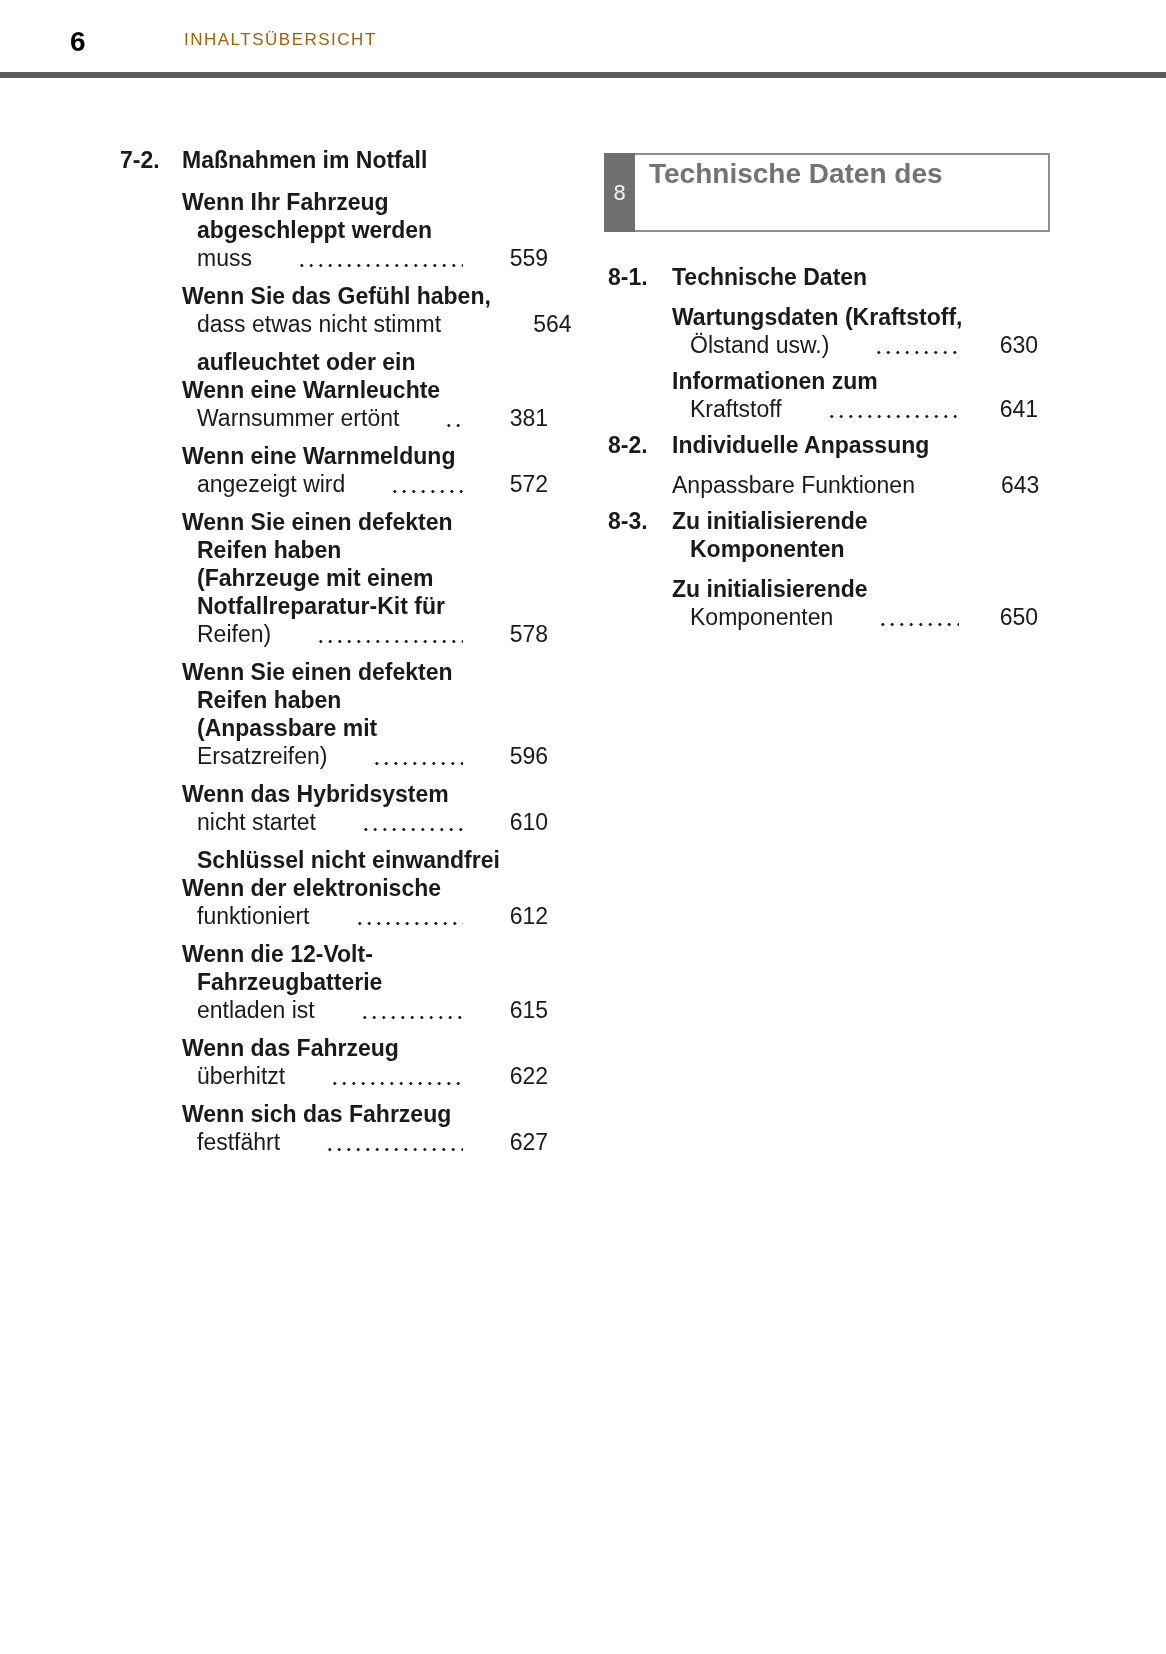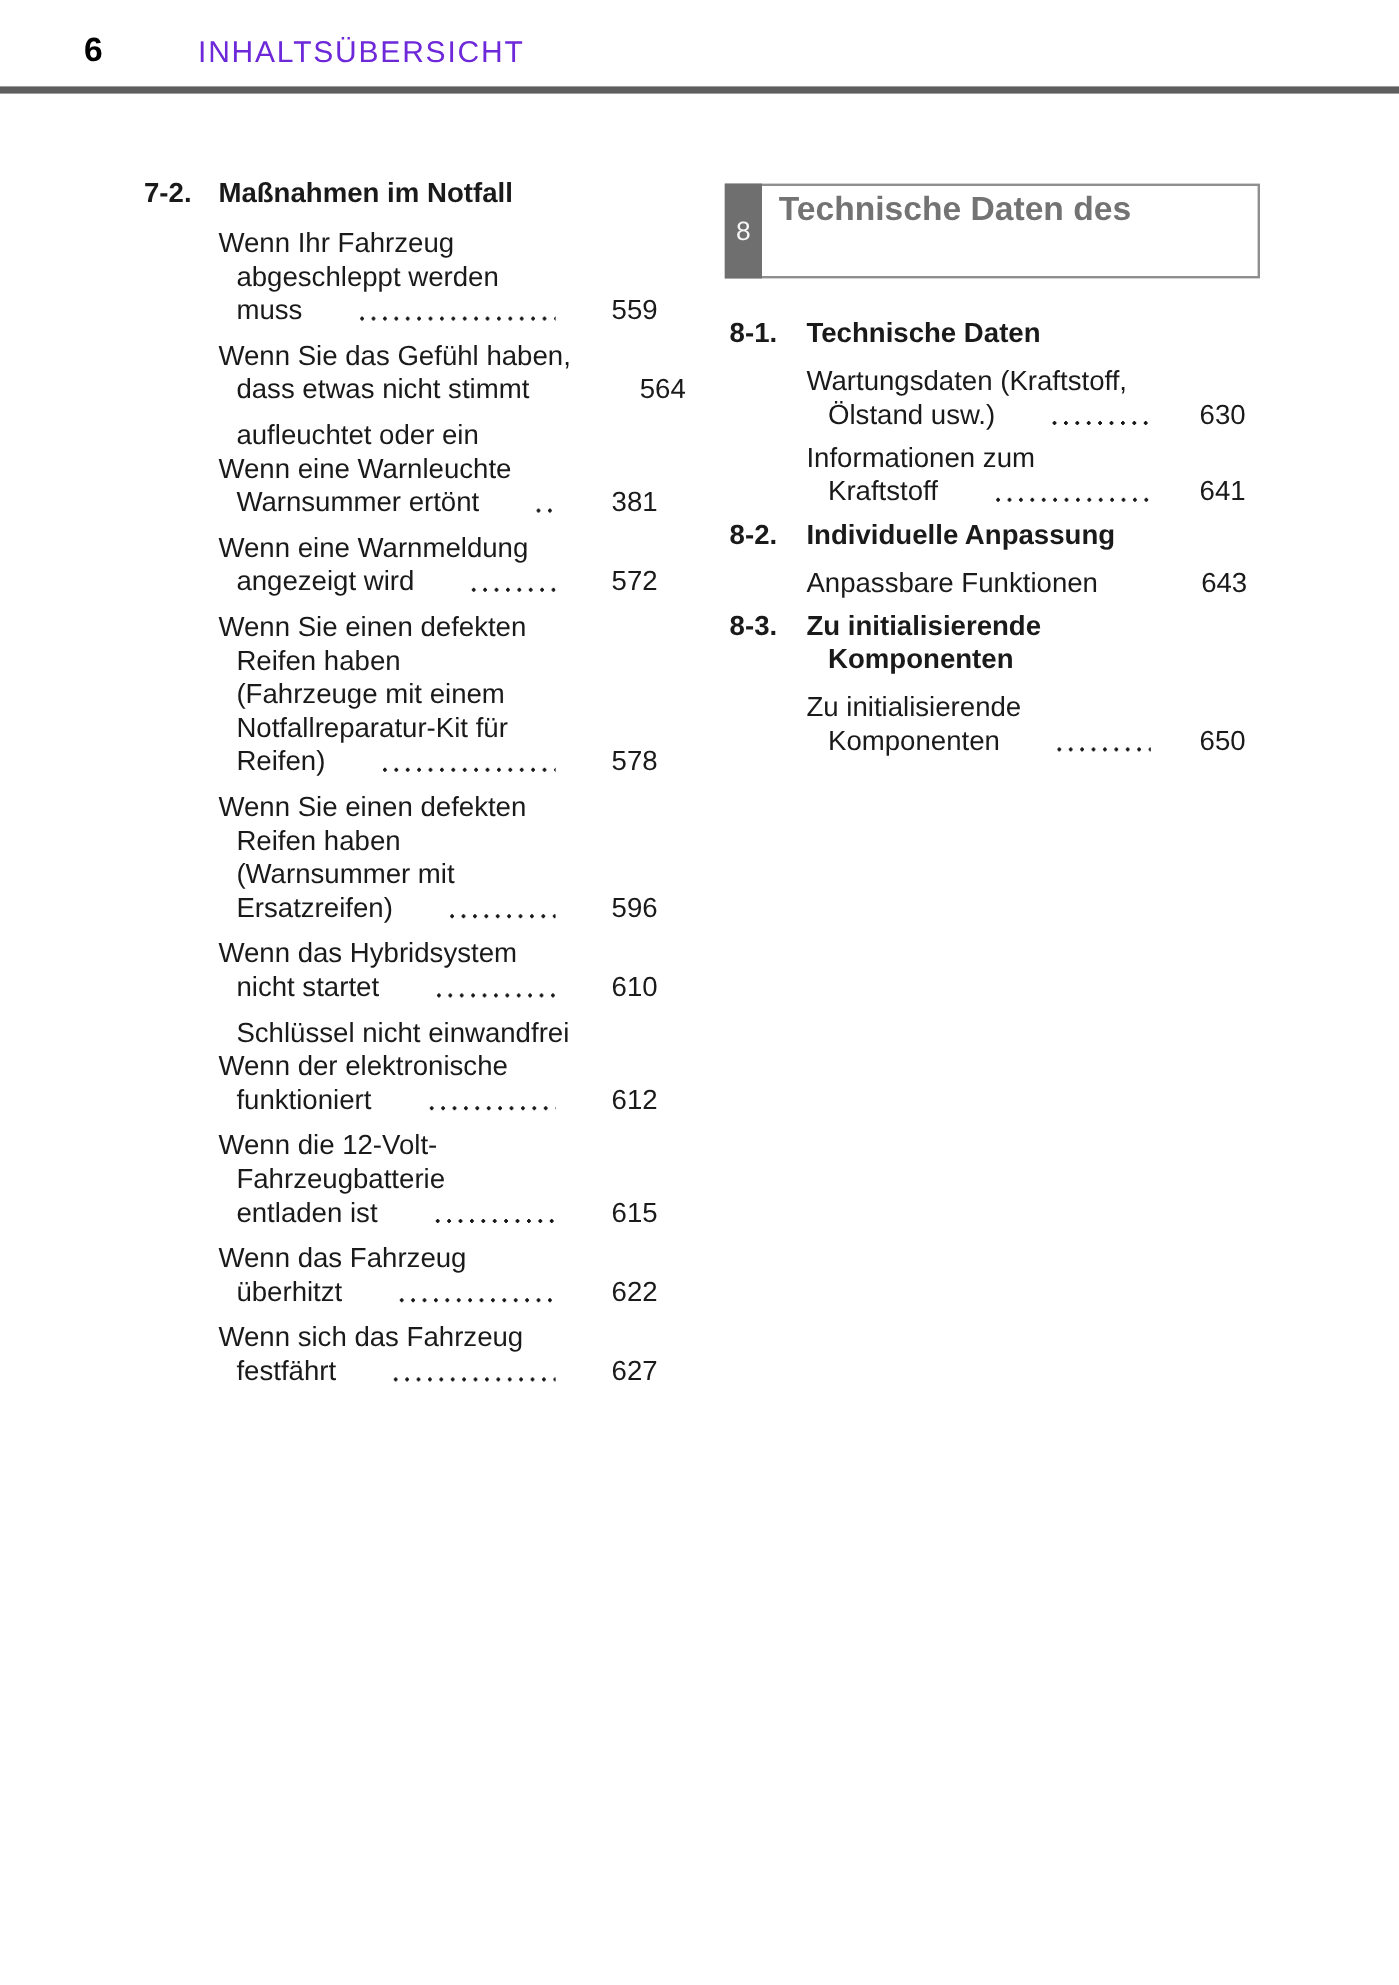--- a/index.html
+++ b/index.html
@@ -5,41 +5,41 @@
   * { margin:0; padding:0; box-sizing:border-box; }
   html,body { background:#ffffff; }
   body {
     width:1166px; height:1654px; position:relative; overflow:hidden;
     font-family:"Liberation Sans", sans-serif; color:#1a1a1a;
   }
   .page { position:absolute; inset:0; background:#ffffff; }
 
   
   .hdr-pagenum { position:absolute; left:70px; top:26px; font-size:28px; font-weight:bold; color:#000000; }
-  .hdr-title   { position:absolute; left:165px; top:30px; font-size:25px; color:#6d28d9; letter-spacing:1.5px; }
+  .hdr-title   { position:absolute; left:184px; top:30px; font-size:17px; color:#a16207; letter-spacing:1.5px; }
   .hdr-rule    { position:absolute; left:0; top:72px; width:1166px; height:6px; background:#5e5e5e; }
 
   
   .col-left  { position:absolute; left:120px; top:146px; width:428px; }
   .col-right { position:absolute; left:608px; top:146px; width:430px; }
 
   
   .sec-head { display:flex; font-weight:bold; font-size:23px; line-height:28px; margin-bottom:14px; }
   .sec-head .lbl { width:62px; flex:none; }
   .col-right .sec-head { margin-bottom:12px; }
   .col-right .sec-head .lbl { width:64px; }
   .sec-head .ttl { white-space:nowrap; }
   .sec-head .tl2 { margin-left:18px; white-space:nowrap; }
 
   
   .entries { margin-left:62px; }
   .col-right .entries { margin-left:64px; }
   .entry { font-size:23px; line-height:28px; margin-bottom:10px; }
   .col-right .entry { margin-bottom:8px; }
-  .entry .l { white-space:nowrap; }
+  .entry .l { white-space:nowrap;font-weight:bold; }
   .cont { margin-left:15px; }
   .col-right .cont { margin-left:18px; }
   .row { display:flex;gap:40px; }
   .row .t { white-space:nowrap; flex:none; }
   .leader {
     flex:1; align-self:flex-end; height:5px; margin:0 7px 4px 5px;
     background-image: radial-gradient(circle, #1a1a1a 1.35px, transparent 1.6px);
     background-size: 9.5px 5px; background-repeat: repeat-x; background-position: 0 100%;
   }
   .col-right .leader { margin-right:1px; }
@@ -123,21 +123,21 @@
         <div class="row cont">
           <span class="t">Reifen)</span>
           <span class="leader"></span>
           <span class="pg">578</span>
         </div>
       </div>
 
       <div class="entry">
         <div class="l">Wenn Sie einen defekten</div>
         <div class="l cont">Reifen haben</div>
-        <div class="l cont">(Warnsummer mit</div>
+        <div class="l cont">(Anpassbare mit</div>
         <div class="row cont">
           <span class="t">Ersatzreifen)</span>
           <span class="leader"></span>
           <span class="pg">596</span>
         </div>
       </div>
 
       <div class="entry">
         <div class="l">Wenn das Hybridsystem</div>
         <div class="row cont">

